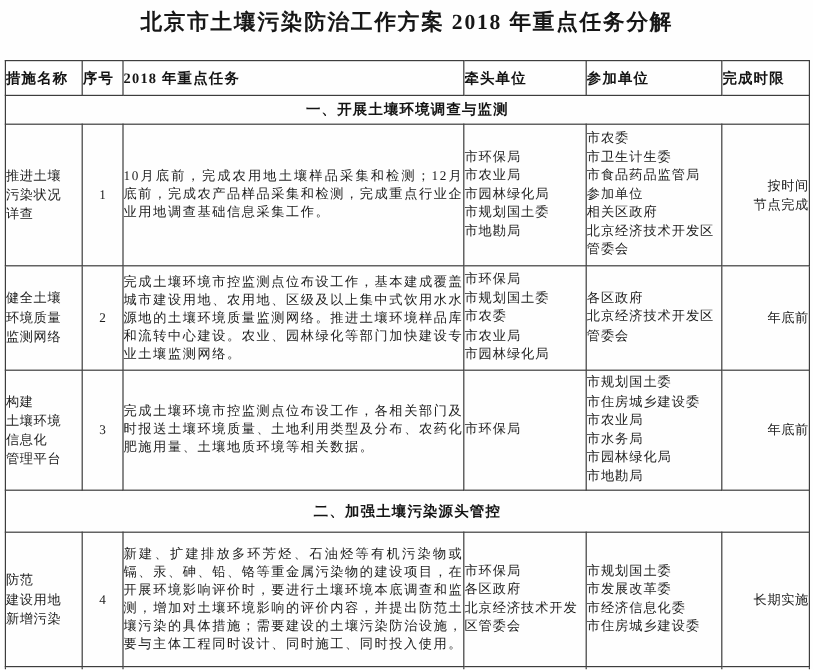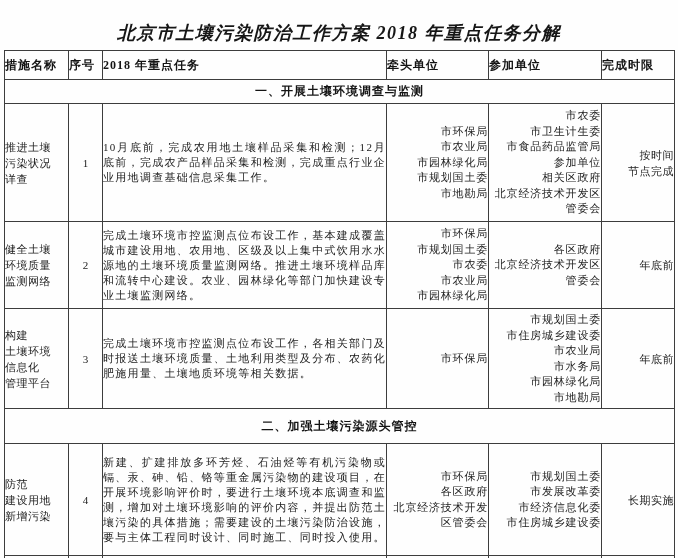--- a/index.html
+++ b/index.html
@@ -11,29 +11,28 @@
     position: relative;
     width: 678px;
     height: 558px;
     background: #fefefe;
     overflow: hidden;
     font-family: "Liberation Serif", "DejaVu Serif", serif;
     color: #1c1c1c;
   }
   .doc-title {
     margin: 0;
-    padding-top: 21px;
+    padding-top: 6px;
     height: 50px;
     text-align: center;
     font-size: 18px;
     font-weight: 600;
     letter-spacing: 1.5px;
     color: #161616;
     box-sizing: border-box;
-    font-style: italic;
   }
   table.task-table {
     border-collapse: collapse;
     table-layout: fixed;
     width: 670px;
     margin-left: 4px;
   }
   table.task-table th,
   table.task-table td {
     border: 1px solid #3d3d3d;
@@ -72,21 +71,21 @@
     font-size: 11px;
     line-height: 15px;
     text-align: justify;
     text-justify: inter-character;
     letter-spacing: 1.3px;
     padding: 2px 7px 2px 8px;
   }
   .unit-cell {
     font-size: 11px;
     line-height: 15.5px;
-    text-align: right;
+    text-align: left;
     padding-left: 9px;
     padding-right: 4px;
     letter-spacing: 0.8px;
   }
   .deadline-cell {
     font-size: 11px;
     line-height: 16px;
     text-align: right;
     white-space: pre-line;
     letter-spacing: 0.5px;

